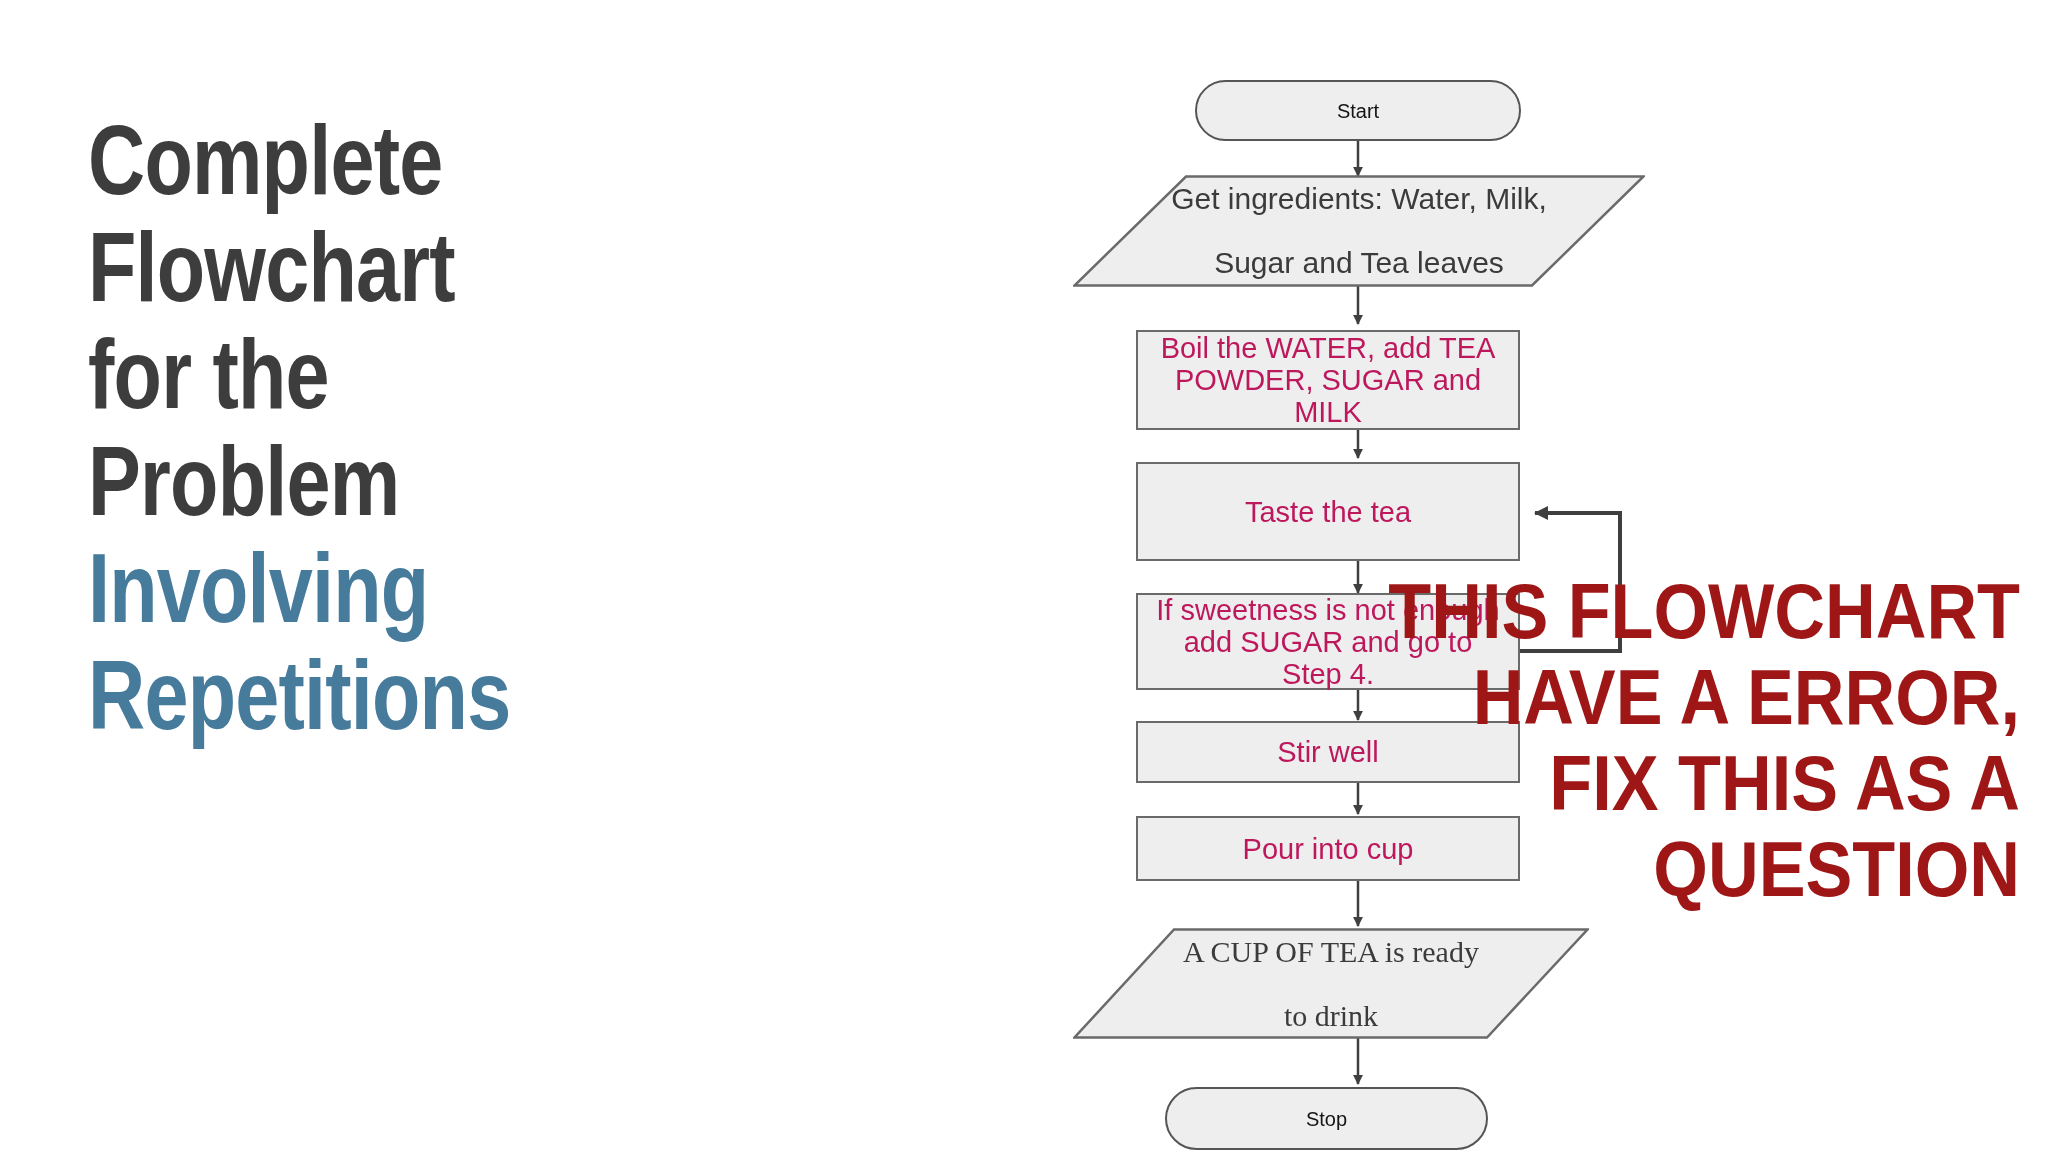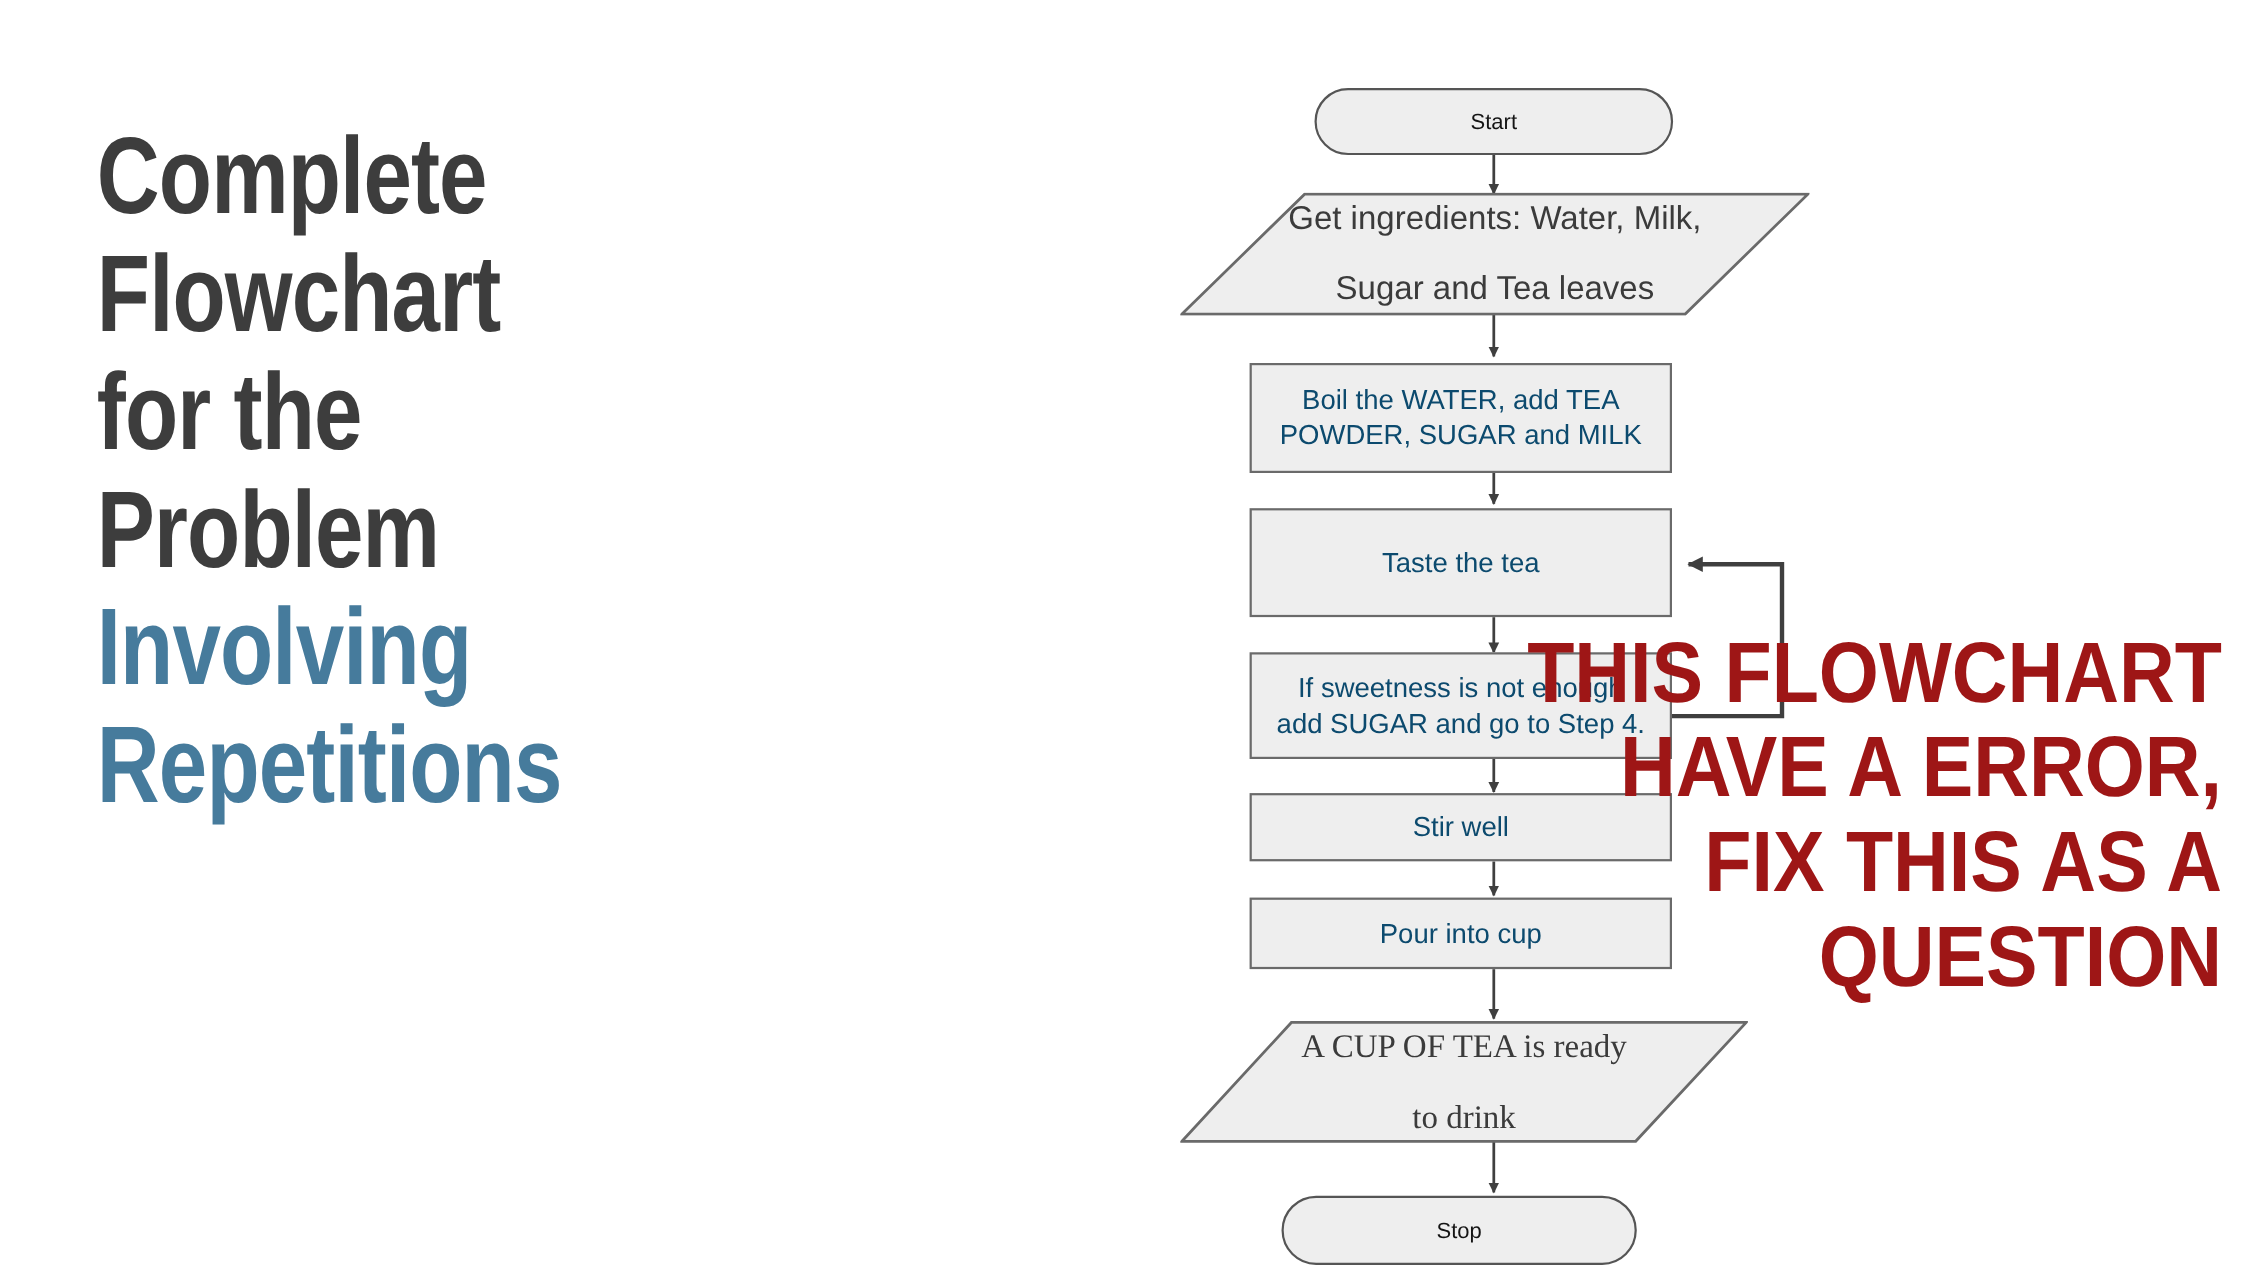--- a/index.html
+++ b/index.html
@@ -43,22 +43,22 @@
     left: 0;
     top: 0;
     width: 2048px;
     height: 1152px;
   }
   .node {
     position: absolute;
     box-sizing: border-box;
     background: #eeeeee;
     border: 2px solid #6a6a6a;
-    color: #0c4a6e;
-    font-size: 25px;
+    color: #be185d;
+    font-size: 29px;
     line-height: 32px;
     text-align: center;
     display: flex;
     align-items: center;
     justify-content: center;
   }
   .node .nodetext { display: block; padding: 0 14px; }
   .terminator {
     border-radius: 999px;
     border-color: #555555;

